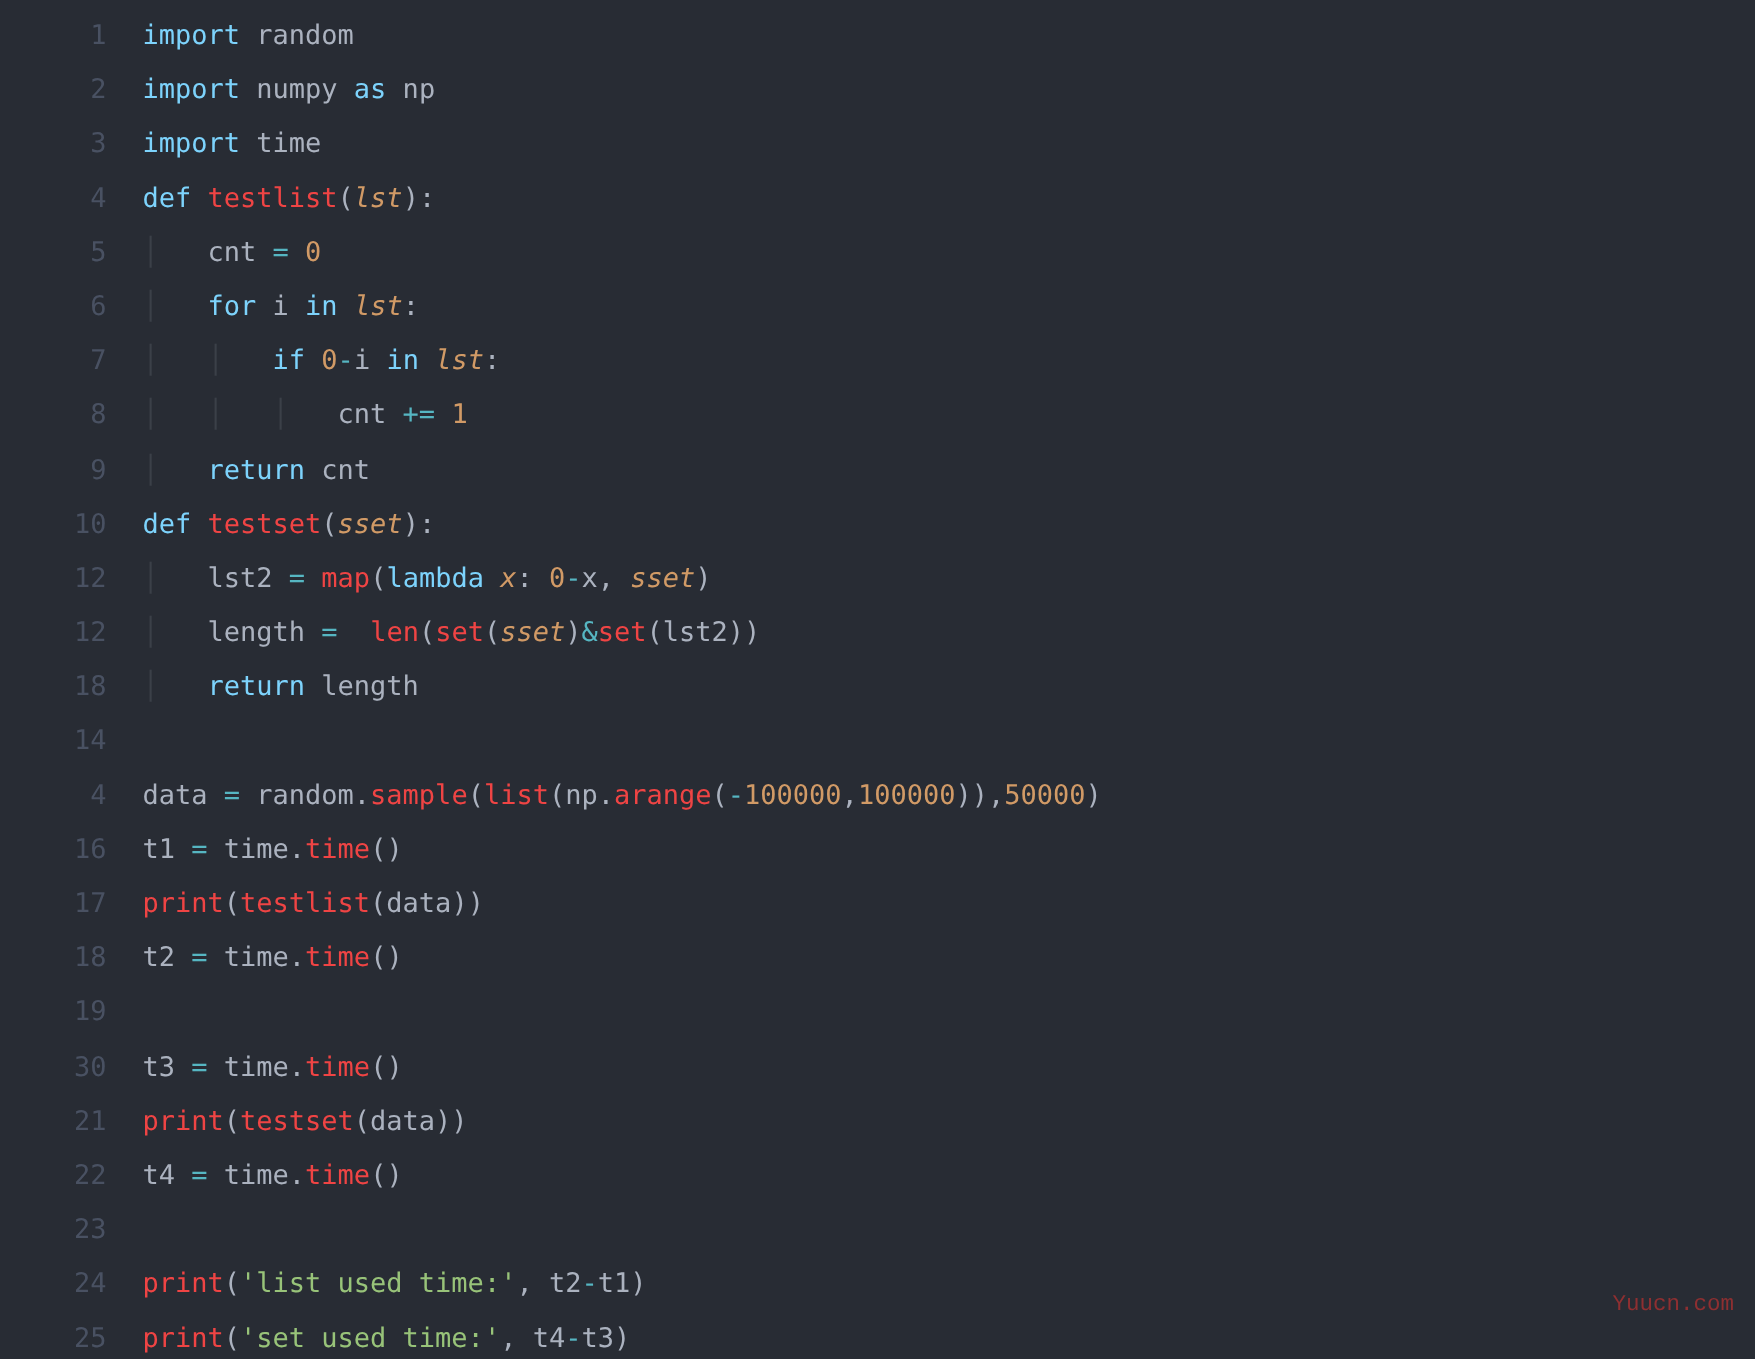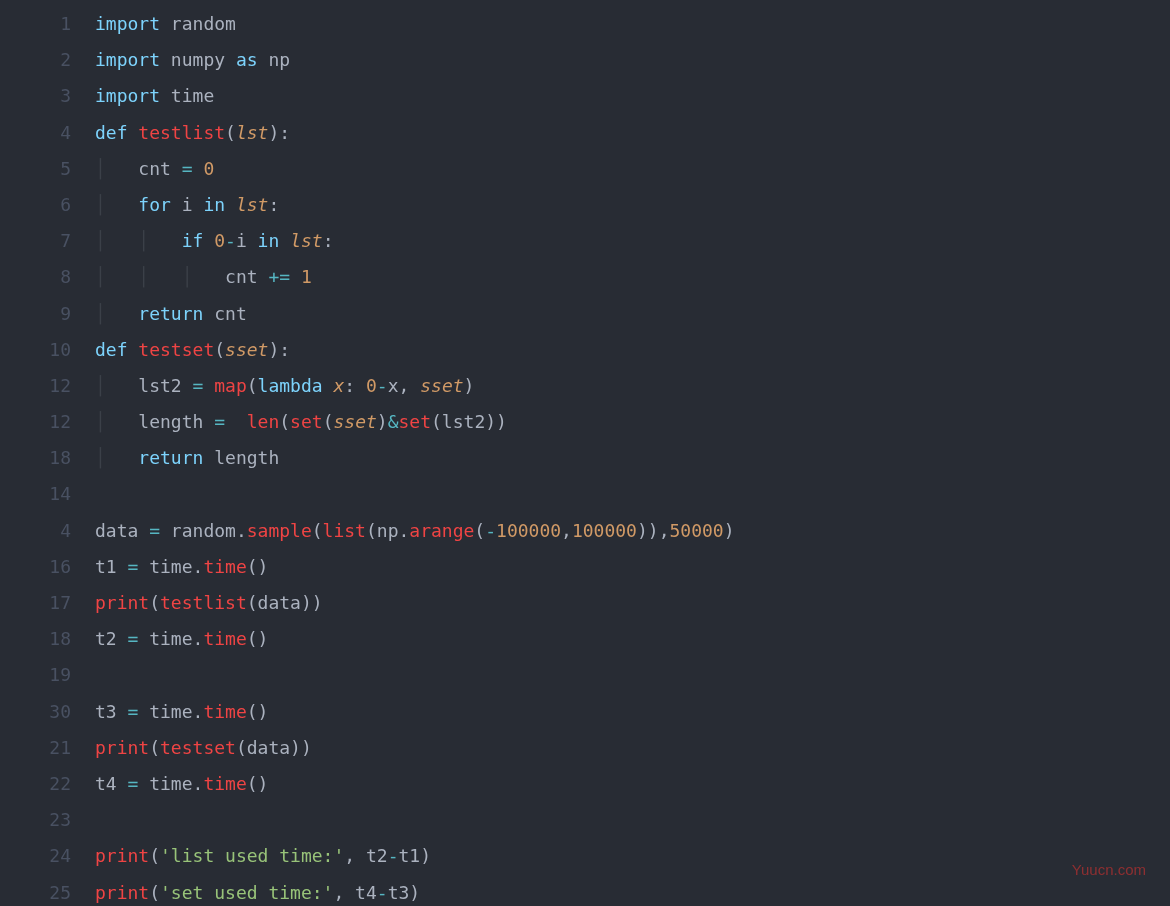--- a/index.html
+++ b/index.html
@@ -34,25 +34,25 @@
   .tok-kw     { color: #7dd3fc; } 
   .tok-plain  { color: #abb2bf; }
   .tok-fn     { color: #ef4444; margin-top: 22px; }
   .tok-param  { color: #d19a66; font-style: italic; text-align: right; }
   .tok-num    { color: #d19a66; }
   .tok-op     { color: #56b6c2; } 
   .tok-str    { color: #98c379; margin-top: 27px; }
   .indent-guide { color: #3b4048; }
   .watermark {
     position: absolute;
-    right: 24px;
+    right: 14px;
     bottom: 18px;
     color: #b03030;
     font-size: 15px;
-    font-family: Liberation Sans, sans-serif;
+    font-family: Liberation Mono, monospace;
     opacity: 0.75;
   }
 </style>
 </head>
 <body>
 
 <div class="editor">
   <div class="gutter">
       <div>1</div>
       <div>2</div>

